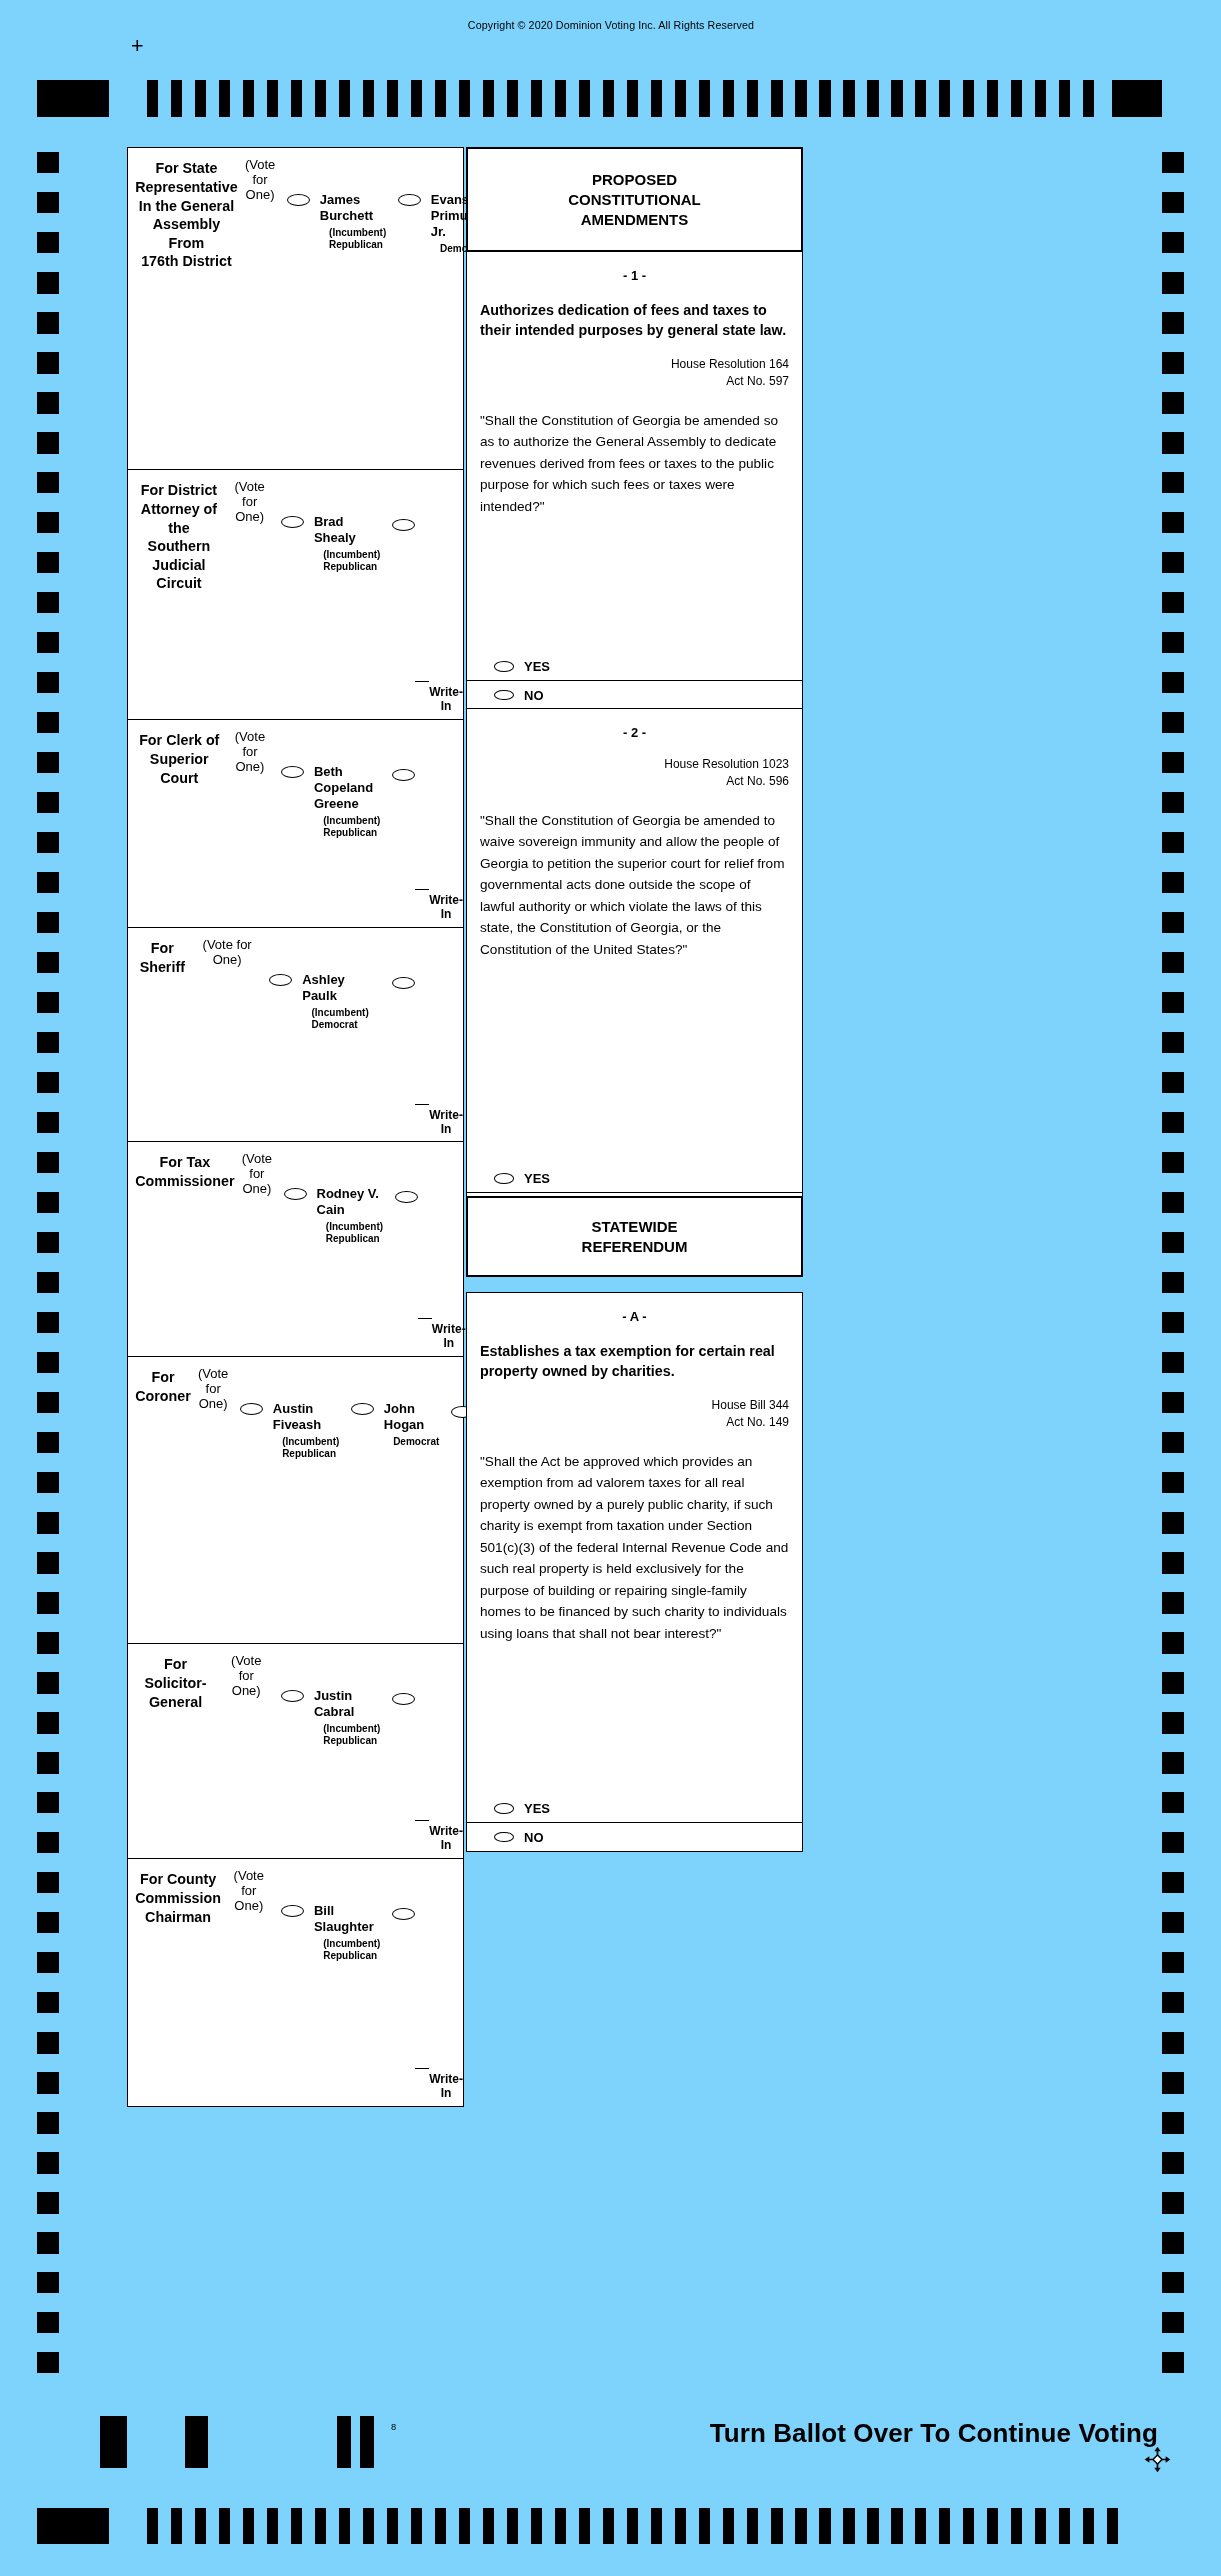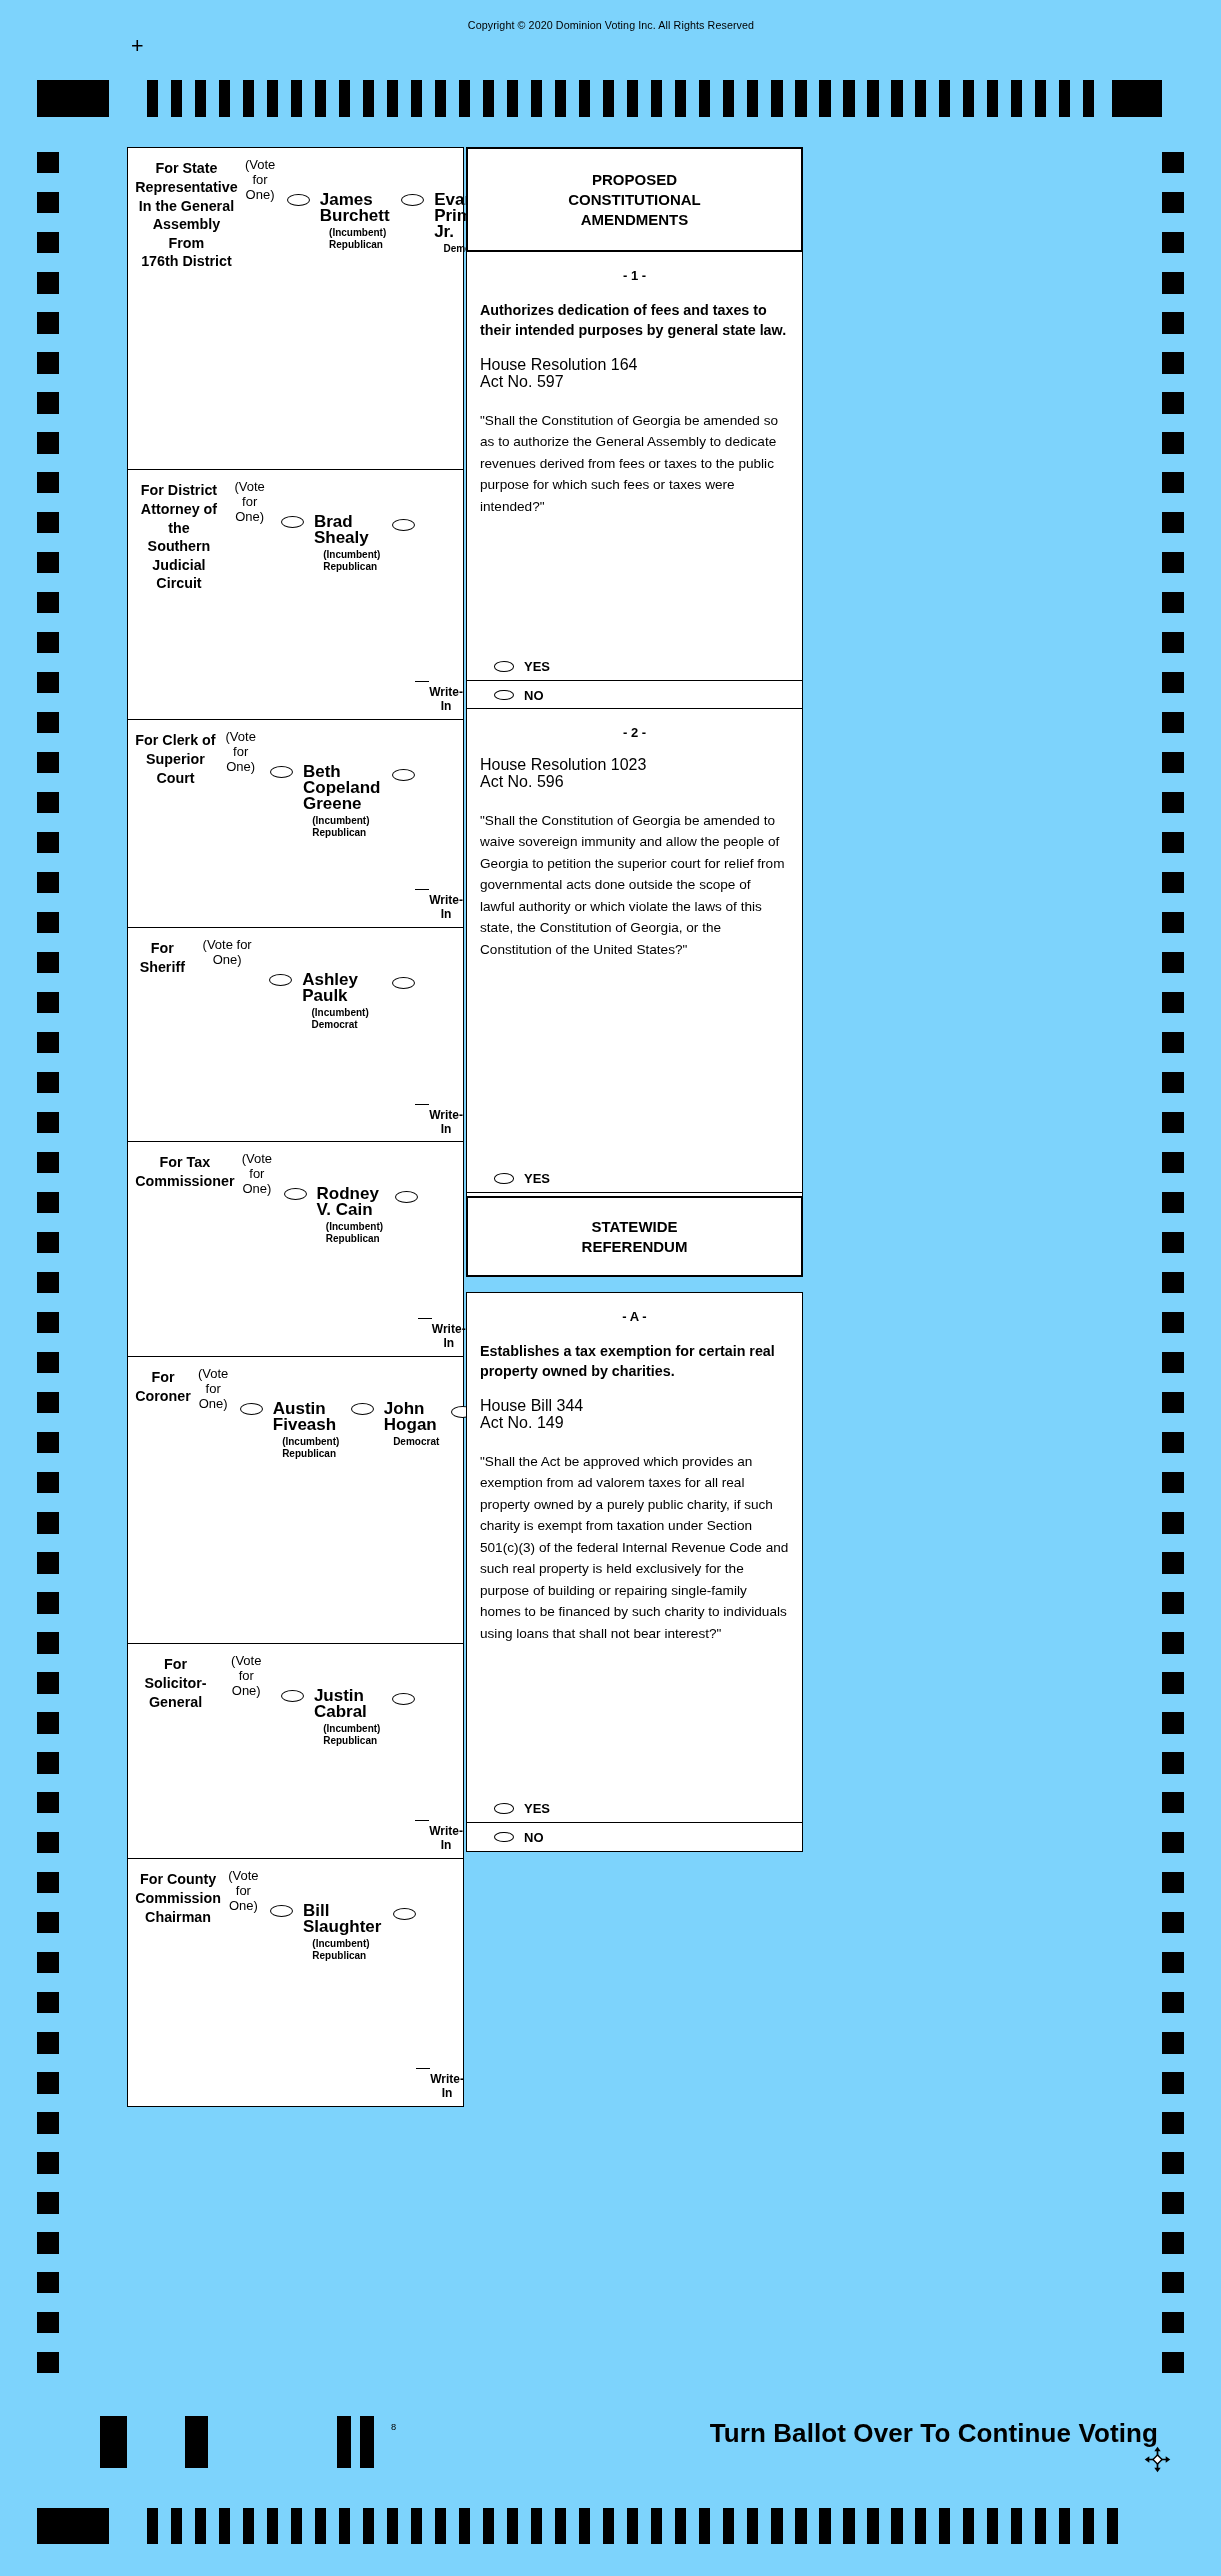--- a/index.html
+++ b/index.html
@@ -27,36 +27,36 @@
   .c-title { font-weight:bold; font-size:14.3px; line-height:18.6px; text-align:center; padding:4.3px 7.2px 0; }
   .c-votefor { text-align:center; font-size:13px; margin-top:2.1px; }
   .cand { display:flex; margin-top:37px; padding-left:11.5px; }
   .cand.empty { margin-top:40px; }
   .oval {
     flex:0 0 auto; display:inline-block; width:23px; height:12px;
     border:1.4px solid #000; border-radius:50%; background:#fff; margin-top:2.1px;
   }
   .oval.small { width:20px; height:10.7px; margin-top:0; }
   .cand-text { margin-left:10px; }
-  .cand-name { display:block; font-weight:bold; font-size:17px; line-height:16px; }
+  .cand-name { display:block; font-weight:bold; font-size:13px; line-height:16px; }
   .cand-party { display:block; font-weight:bold; font-size:10px; line-height:12px; margin-top:2.9px; margin-left:9.3px; }
   .writein { margin-top:auto; padding-bottom:5.7px; }
   .writein-line { border-top:1.4px solid #000; margin-right:34px; }
   .writein-label { font-weight:bold; font-size:12px; padding-left:14.3px; margin-top:2.9px;text-align:center; }
 
   .m-header {
     border:2.1px solid #000; display:flex; flex-direction:column; justify-content:center;
     text-align:center; font-weight:bold; font-size:15px; line-height:20px;
   }
   section.measure {
     border:1.4px solid #000; display:flex; flex-direction:column; padding:10px 13px 0;
   }
   .m-number { text-align:center; font-weight:bold; font-size:13px; margin-top:5.7px; }
   .m-summary { font-weight:bold; font-size:14.3px; line-height:20px; margin-top:17px; }
-  .m-refs { font-size:16px; line-height:17px; margin-top:16px; }
+  .m-refs { font-size:12px; line-height:17px; margin-top:16px;text-align:right; }
   .m-question { font-size:13.6px; line-height:21.5px; margin-top:20px; }
   .m-choices { margin-top:auto; margin-left:-13px; margin-right:-13px; }
   .choice { display:flex; align-items:center; padding:6.4px 0 6.4px 27px; }
   .choice.no { border-top:1.4px solid #000; }
   .choice-label { font-weight:bold; font-size:13px; margin-left:10px; }
 
   
   .turn-over {
     position:absolute; top:2418px; right:64px; font-weight:bold; font-size:26px; letter-spacing:0.1px;
   }

